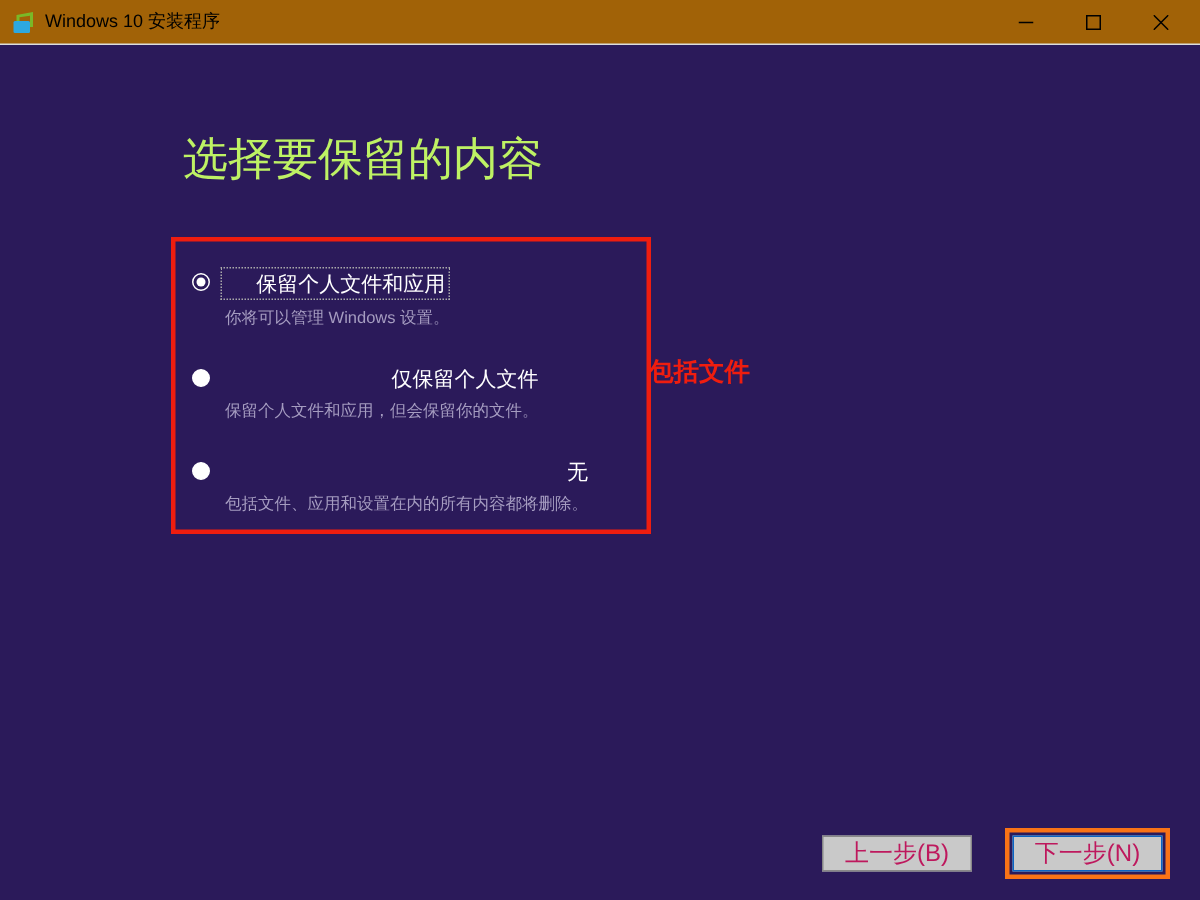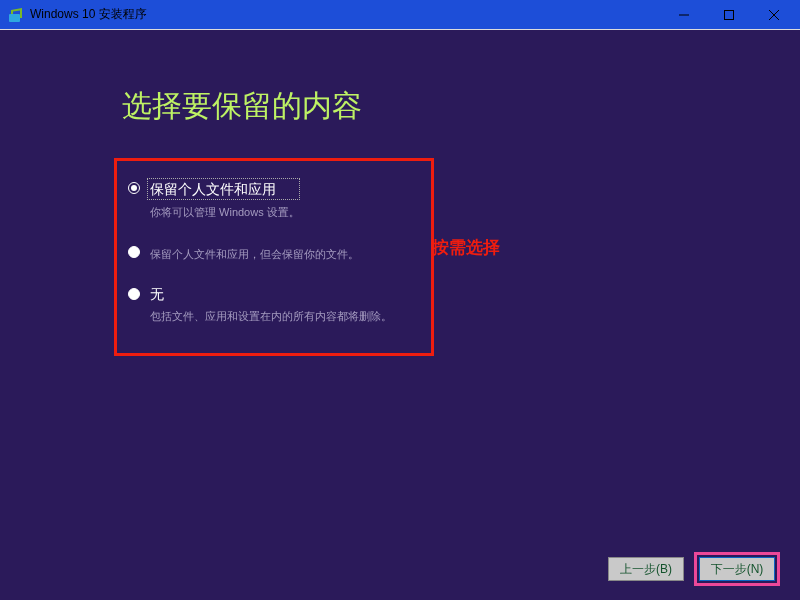--- a/index.html
+++ b/index.html
@@ -5,21 +5,21 @@
     * { margin: 0; padding: 0; box-sizing: border-box; }
     body {
       width: 800px;
       height: 600px;
       font-family: "Microsoft YaHei", "Segoe UI", sans-serif;
       background: #fff;
       overflow: hidden;
     }
     .titlebar {
       height: 30px;
-      background: #1d4ed8;
+      background: #a16207;
       border-bottom: 1px solid #ddd;
       display: flex;
       align-items: center;
       padding: 0 4px;
     }
     .titlebar-icon {
       width: 16px; height: 16px;
       margin: 0 6px 0 4px;
       display: inline-block;
     }
@@ -67,20 +67,21 @@
     }
     .options {
       position: absolute;
       left: 128px;
       top: 148px;
     }
     .option {
       display: flex;
       align-items: flex-start;
       margin-bottom: 22px;
+      text-align: right;
     }
     .radio {
       width: 12px;
       height: 12px;
       border: 1px solid #fff;
       border-radius: 50%;
       margin-top: 4px;
       margin-right: 10px;
       flex-shrink: 0;
       display: flex;
@@ -125,34 +126,35 @@
     }
     .footer {
       position: absolute;
       bottom: 14px;
       right: 20px;
       display: flex;
       gap: 10px;
       align-items: center;
     }
     .btn {
-      width: 76px;
+      width: 100px;
       height: 24px;
       background: #c9c9c9;
       border: 1px solid #888;
-      color: #14532d;
-      font-size: 12px;
+      color: #be185d;
+      font-size: 16px;
       display: flex;
       align-items: center;
       justify-content: center;
       cursor: pointer;
     }
     .btn-highlight {
-      border: 3px solid #ec4899;
+      border: 3px solid #f97316;
       padding: 2px;
+      margin-left: 12px;
     }
     .btn.primary {
       border: 1px solid #0a64c4;
     }
   </style>
 </head>
 <body>
 
 <div class="titlebar">
   <span class="titlebar-icon">
@@ -191,33 +193,34 @@
     <div class="option">
       <span class="radio selected"></span>
       <div class="option-texts">
         <div class="option-label focused">保留个人文件和应用</div>
         <div class="option-desc">你将可以管理 Windows 设置。</div>
       </div>
     </div>
     <div class="option">
       <span class="radio filled"></span>
       <div class="option-texts">
+        <div class="option-label">仅保留个人文件</div>
         <div class="option-desc">保留个人文件和应用，但会保留你的文件。</div>
       </div>
     </div>
     <div class="option">
       <span class="radio filled"></span>
       <div class="option-texts">
         <div class="option-label">无</div>
         <div class="option-desc">包括文件、应用和设置在内的所有内容都将删除。</div>
       </div>
     </div>
   </div>
 
-  <div class="annotation">按需选择</div>
+  <div class="annotation">包括文件</div>
 
   <div class="footer">
     <div class="btn">上一步(B)</div>
     <div class="btn-highlight">
       <div class="btn primary">下一步(N)</div>
     </div>
   </div>
 </div>
 
 </body></html>

